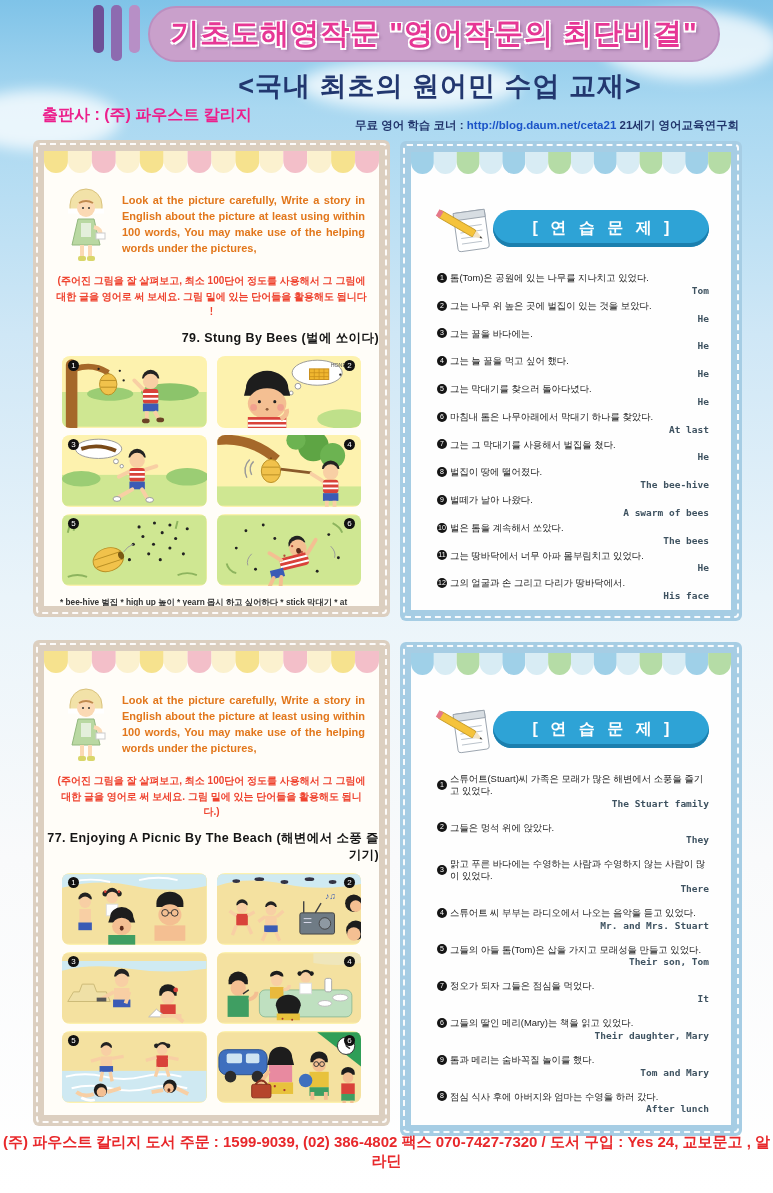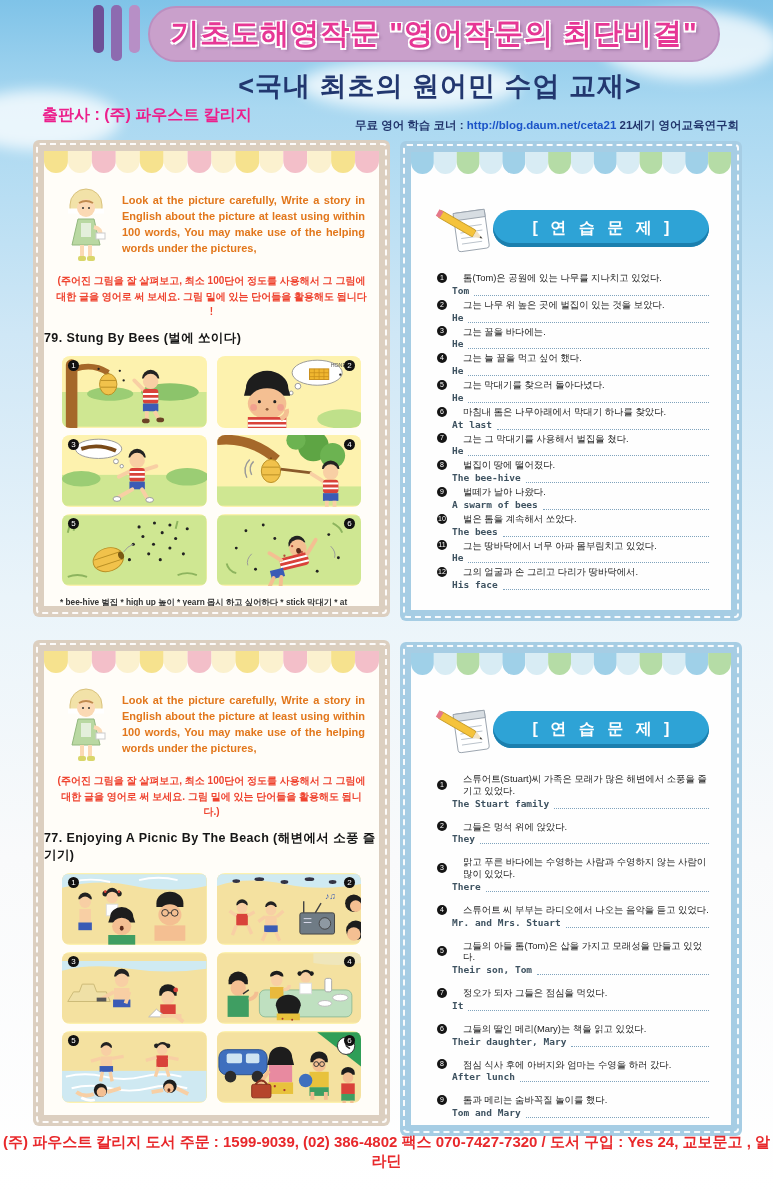--- a/index.html
+++ b/index.html
@@ -34,41 +34,41 @@
   .inner { position: absolute; inset: 11px; background: #fffdf8; overflow: hidden; }
   .card.blu .inner { background: #fefefe; }
   .awning { display: block; width: 100%; height: 24px; }
 
   
   .kid-row { display: flex; margin: 6px 10px 0 16px; }
   .kid-row svg { flex: 0 0 auto; }
   .instr-en { margin: 12px 4px 0 10px; font-size: 11px; line-height: 1.45; color: #e2771c;
     text-align: justify; font-weight: bold; }
   .instr-ko { margin: 8px 10px 0; text-align: center; font-size: 10px; color: #ef4430; line-height: 1.55; font-weight: bold; }
-  .ws-title { margin-top: 10px; text-align: left; font-size: 12.5px; font-weight: bold; color: #151515; letter-spacing: .4px; }
+  .ws-title { margin-top: 10px; text-align: right; font-size: 12.5px; font-weight: bold; color: #151515; letter-spacing: .4px; }
   .comic-grid { display: grid; grid-template-columns: 1fr 1fr; gap: 7px 10px; margin: 9px 18px 0; }
   .comic { position: relative; height: 72px; border-radius: 8px; overflow: hidden; background: #fdf2ae; }
   .comic svg { width: 100%; height: 100%; display: block; }
   .pnum { position: absolute; top: 4px; left: 6px; width: 11px; height: 11px; background: #111;
     color: #fff; border-radius: 50%; font-size: 8px; line-height: 11px; text-align: center; }
   .pnum.pr { left: auto; right: 6px; }
   .helping { margin: 9px 16px 0; font-size: 8.3px; color: #333; line-height: 1.7; font-weight: bold; }
 
   
   .badge-row { display: flex; align-items: center; justify-content: center; margin-top: 24px; }
   .badge-row svg { margin-right: -14px; position: relative; z-index: 2; }
   .badge { background: #2ea3d6; color: #fff; font-weight: bold; font-size: 16px; letter-spacing: 4px;
     padding: 8px 36px 8px 40px; border-radius: 24px; box-shadow: inset 0 -4px 0 #1b7fae; white-space: nowrap; }
   .items { margin: 16px 22px 0 26px; }
   .item { margin-bottom: 3px; }
   .items.spacious .item { margin-bottom: 12px; }
-  .krow { display: flex; align-items: center; gap: 16px; font-size: 9.4px; color: #222; line-height: 1.25; }
+  .krow { display: flex; align-items: center; gap: 3px; font-size: 9.4px; color: #222; line-height: 1.25; }
   .num { flex: 0 0 auto; width: 10px; height: 10px; background: #151515; color: #fff; border-radius: 50%;
     font-size: 7px; line-height: 10px; text-align: center; }
-  .erow { display: flex; align-items: flex-end; margin: 1px 0 0 15px; }
+  .erow { display: flex; align-items: flex-end; margin: 1px 0 0 15px; flex-direction: column; }
   .en { font-family: "DejaVu Sans Mono", monospace; font-size: 9.5px; font-weight: bold; color: #3e5260; white-space: pre; }
   .dots { flex: 1; border-bottom: 1.2px dotted #7fa3bd; height: 9px; margin-left: 5px; }
 
   .footer { position: absolute; left: 0; top: 1133px; width: 100%; text-align: center;
     font-size: 15px; font-weight: bold; color: #e8282b; }
 </style>
 </head>
 <body>
 
 <div class="page">
@@ -856,42 +856,42 @@
               <span class="ko">그들의 딸인 메리(Mary)는 책을 읽고 있었다.</span>
             </div>
             <div class="erow">
               <span class="en">Their daughter, Mary</span>
               <span class="dots"></span>
             </div>
           </div>
 
           <div class="item">
             <div class="krow">
+              <span class="num">9</span>
+              <span class="ko">톰과 메리는 숨바꼭질 놀이를 했다.</span>
+            </div>
+            <div class="erow">
+              <span class="en">Tom and Mary</span>
+              <span class="dots"></span>
+            </div>
+          </div>
+
+          <div class="item">
+            <div class="krow">
               <span class="num">8</span>
               <span class="ko">점심 식사 후에 아버지와 엄마는 수영을 하러 갔다.</span>
             </div>
             <div class="erow">
               <span class="en">After lunch</span>
               <span class="dots"></span>
             </div>
           </div>
 
           <div class="item">
             <div class="krow">
-              <span class="num">9</span>
-              <span class="ko">톰과 메리는 숨바꼭질 놀이를 했다.</span>
-            </div>
-            <div class="erow">
-              <span class="en">Tom and Mary</span>
-              <span class="dots"></span>
-            </div>
-          </div>
-
-          <div class="item">
-            <div class="krow">
               <span class="num">10</span>
               <span class="ko">5시가 되자 그들은 집으로 가기 위해 짐을 챙겼다.</span>
             </div>
 
           </div>
         </div>
     </div>
   </div>
 
   <div class="footer">(주) 파우스트 칼리지 도서 주문 : 1599-9039, (02) 386-4802  팩스 070-7427-7320 / 도서 구입 : Yes 24, 교보문고 , 알라딘</div>

